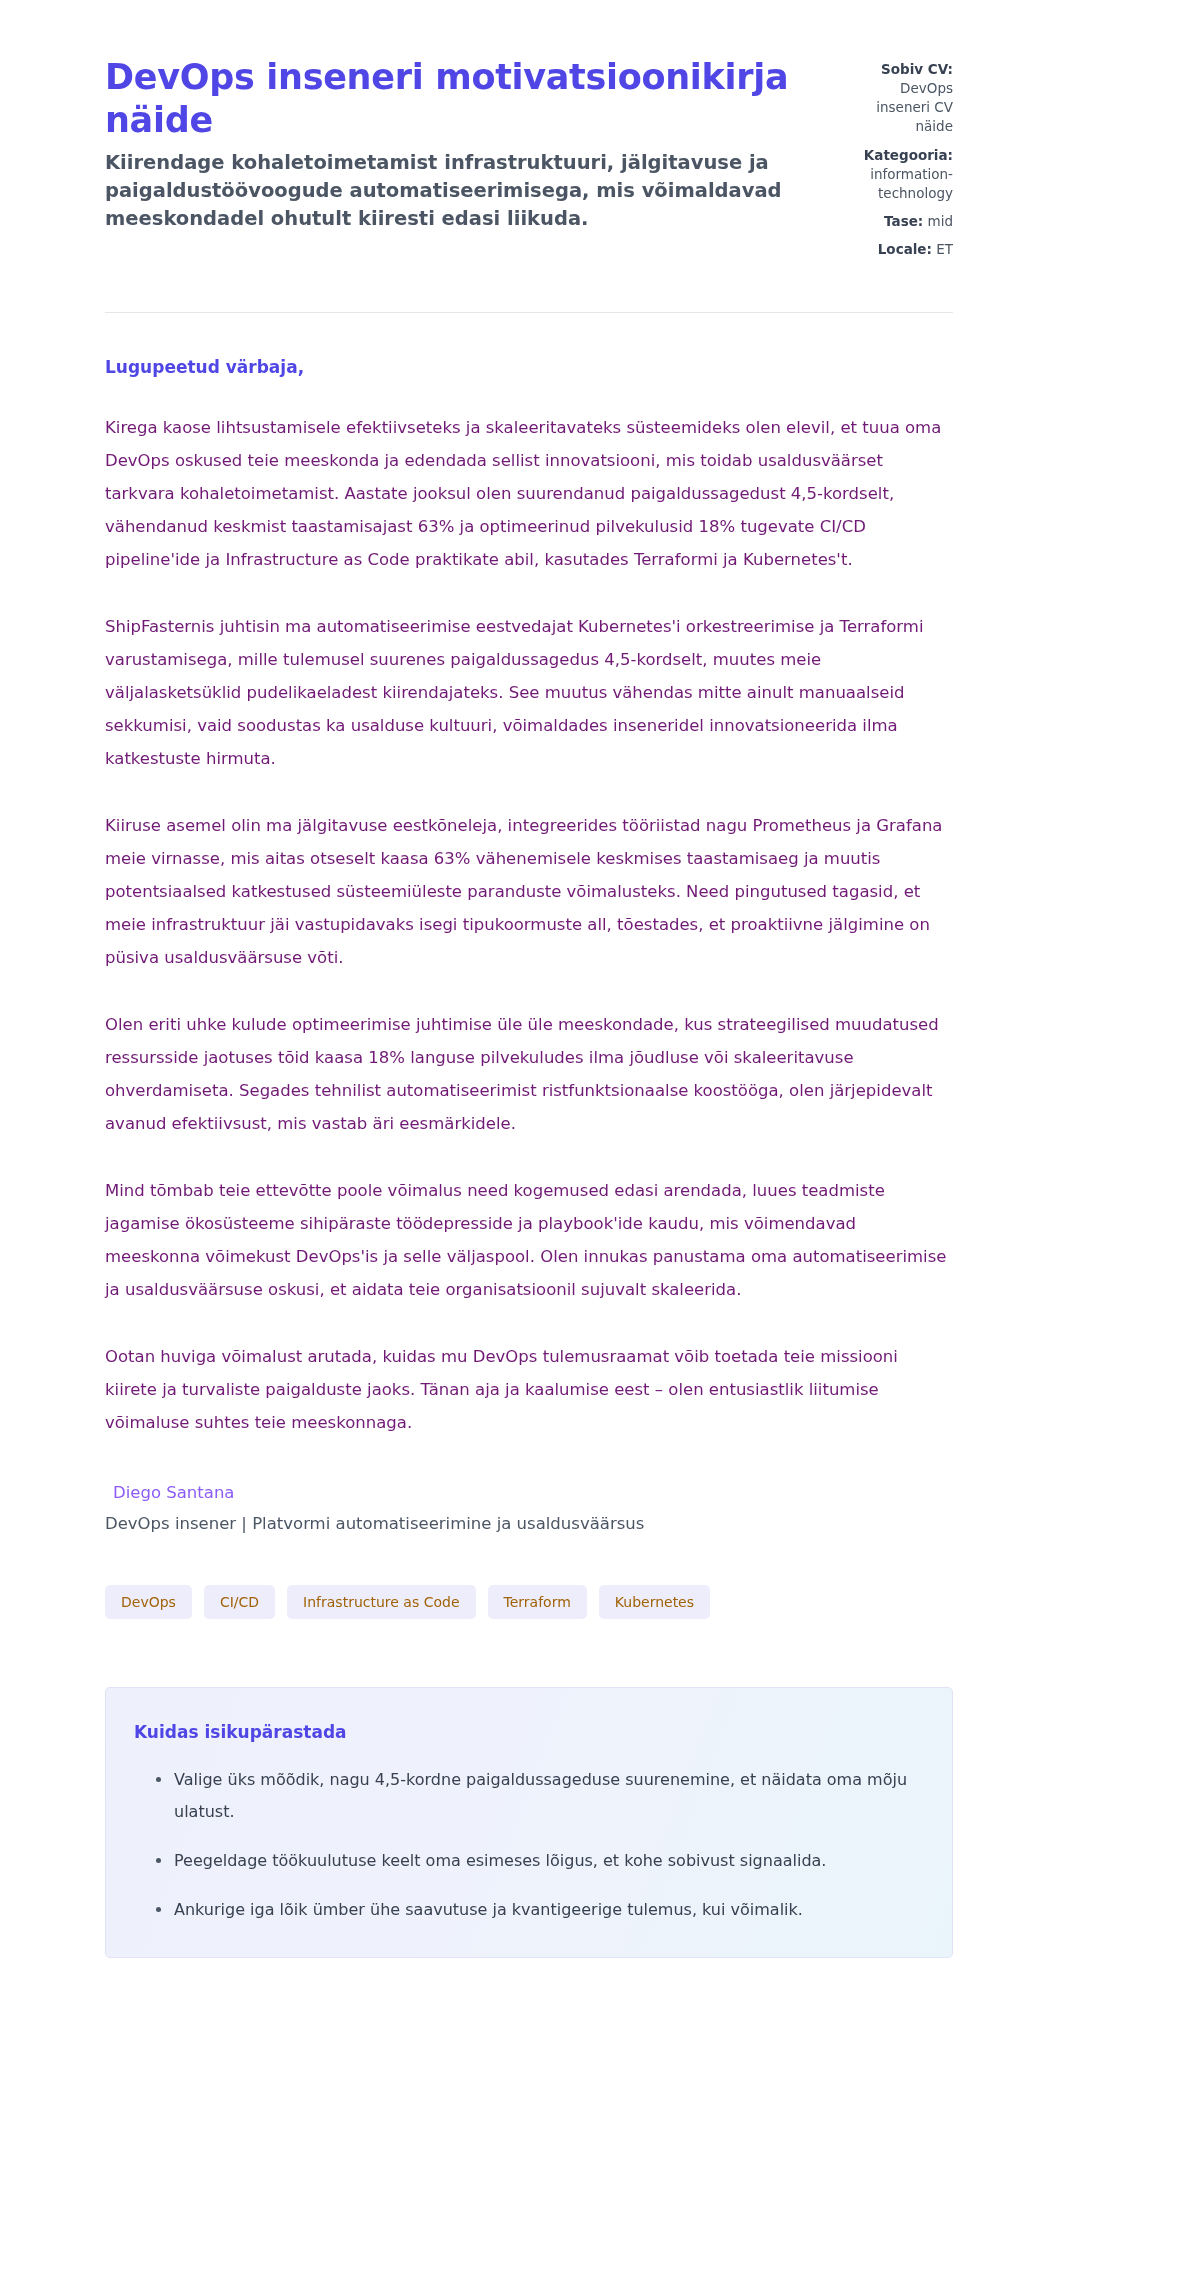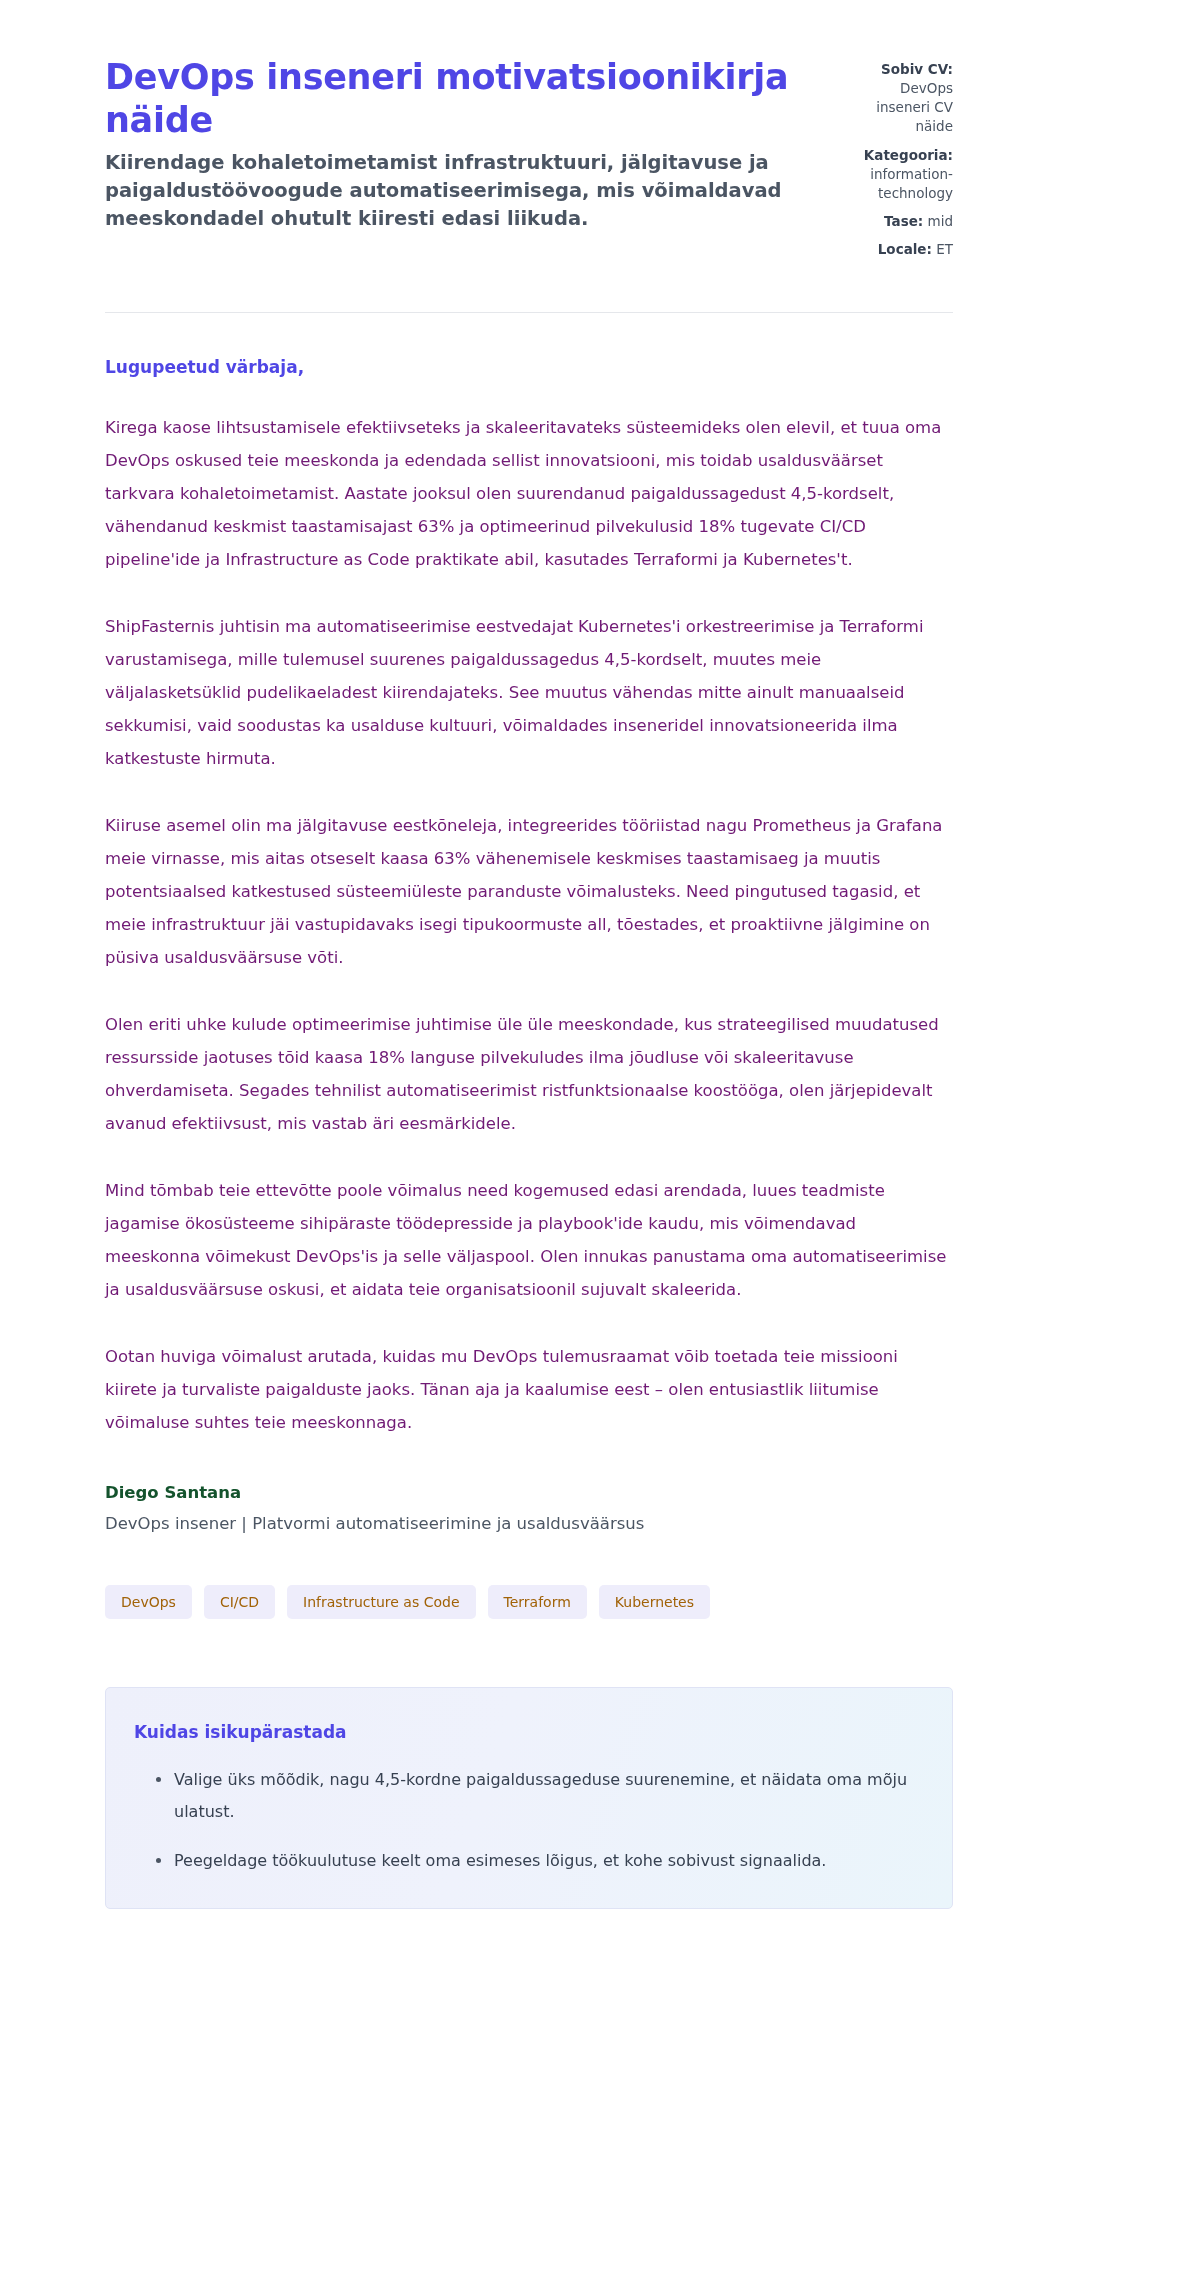--- a/index.html
+++ b/index.html
@@ -93,24 +93,24 @@
     line-height: 2.0;
     color: #701a75;
     max-width: 985px;
   }
 
   
   .signature {
     margin-top: 44px;
   }
   .sig-name {
-    margin: 0;
+    margin: 8px;
     font-size: 16.5px;
-    font-weight: 700;
-    color: #14532d;
+    font-weight: 400;
+    color: #8b5cf6;
   }
   .sig-role {
     margin: 12px 0 0 0;
     font-size: 16.5px;
     color: #4b5563;
   }
 
   
   .tags {
     margin-top: 52px;
@@ -223,16 +223,17 @@
     <span class="tag">Infrastructure as Code</span>
     <span class="tag">Terraform</span>
     <span class="tag">Kubernetes</span>
   </div>
 
   <div class="callout">
     <h2 class="callout-title">Kuidas isikupärastada</h2>
     <ul class="callout-list">
       <li>Valige üks mõõdik, nagu 4,5-kordne paigaldussageduse suurenemine, et näidata oma mõju ulatust.</li>
       <li>Peegeldage töökuulutuse keelt oma esimeses lõigus, et kohe sobivust signaalida.</li>
+      <li>Ankurige iga lõik ümber ühe saavutuse ja kvantigeerige tulemus, kui võimalik.</li>
     </ul>
   </div>
 
 </div>
 
 </body></html>

